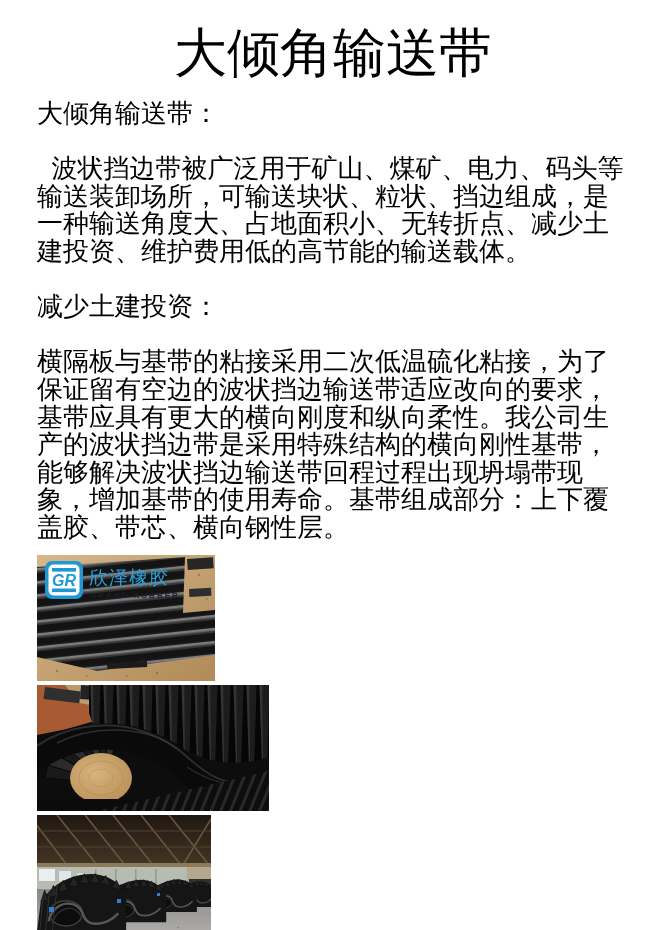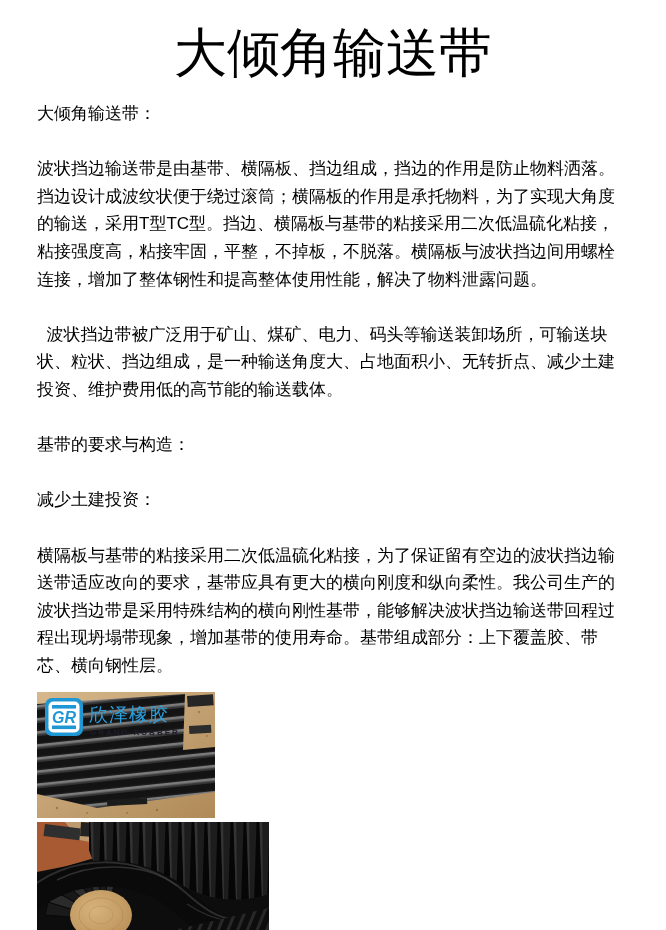--- a/index.html
+++ b/index.html
@@ -4,39 +4,37 @@
 <style>
   html,body{margin:0;padding:0;}
   body{
     width:666px;height:930px;background:#ffffff;overflow:hidden;
     font-family:"Liberation Sans","DejaVu Sans",sans-serif;color:#000;
   }
   h1{
     margin:24px 0 0;text-align:center;font-weight:400;
     font-size:53px;line-height:58px;color:#000;
   }
-  .content{margin:0 37px;font-size:17px;line-height:27.6px;}
+  .content{margin:0 37px;font-size:26px;line-height:27.6px;}
   .content p{margin:27.6px 0 0;white-space:pre-wrap;word-break:break-all;}
   .content p.first{margin-top:18px;}
   .gallery{margin:13px 37px 0;display:flex;gap:4px;flex-direction:column;}
   .photo{flex:0 0 auto;height:126px;}
   .photo svg{display:block;}
 </style>
 </head>
 <body>
 
 <main>
 
   <h1>大倾角输送带</h1>
 
   <div class="content">
     <p class="first">大倾角输送带：</p>
-    <p>波状挡边输送带是由基带、横隔板、挡边组成，挡边的作用是防止物料洒落。挡边设计成波纹状便于绕过滚筒；横隔板的作用是承托物料，为了实现大角度的输送，采用T型TC型。挡边、横隔板与基带的粘接采用二次低温硫化粘接，粘接强度高，粘接牢固，平整，不掉板，不脱落。横隔板与波状挡边间用螺栓连接，增加了整体钢性和提高整体使用性能，解决了物料泄露问题。</p>
     <p>  波状挡边带被广泛用于矿山、煤矿、电力、码头等输送装卸场所，可输送块状、粒状、挡边组成，是一种输送角度大、占地面积小、无转折点、减少土建投资、维护费用低的高节能的输送载体。</p>
-    <p>基带的要求与构造：</p>
     <p>减少土建投资：</p>
     <p>横隔板与基带的粘接采用二次低温硫化粘接，为了保证留有空边的波状挡边输送带适应改向的要求，基带应具有更大的横向刚度和纵向柔性。我公司生产的波状挡边带是采用特殊结构的横向刚性基带，能够解决波状挡边输送带回程过程出现坍塌带现象，增加基带的使用寿命。基带组成部分：上下覆盖胶、带芯、横向钢性层。</p>
   </div>
 
   <div class="gallery">
 
     <figure class="photo" style="width:178px;margin:0" aria-label="sidewall-rubber-strips-stacked">
       <svg width="178" height="126" viewBox="0 0 178 126">
         <defs>
           <linearGradient id="g1card" x1="0" y1="0" x2="1" y2="1">

